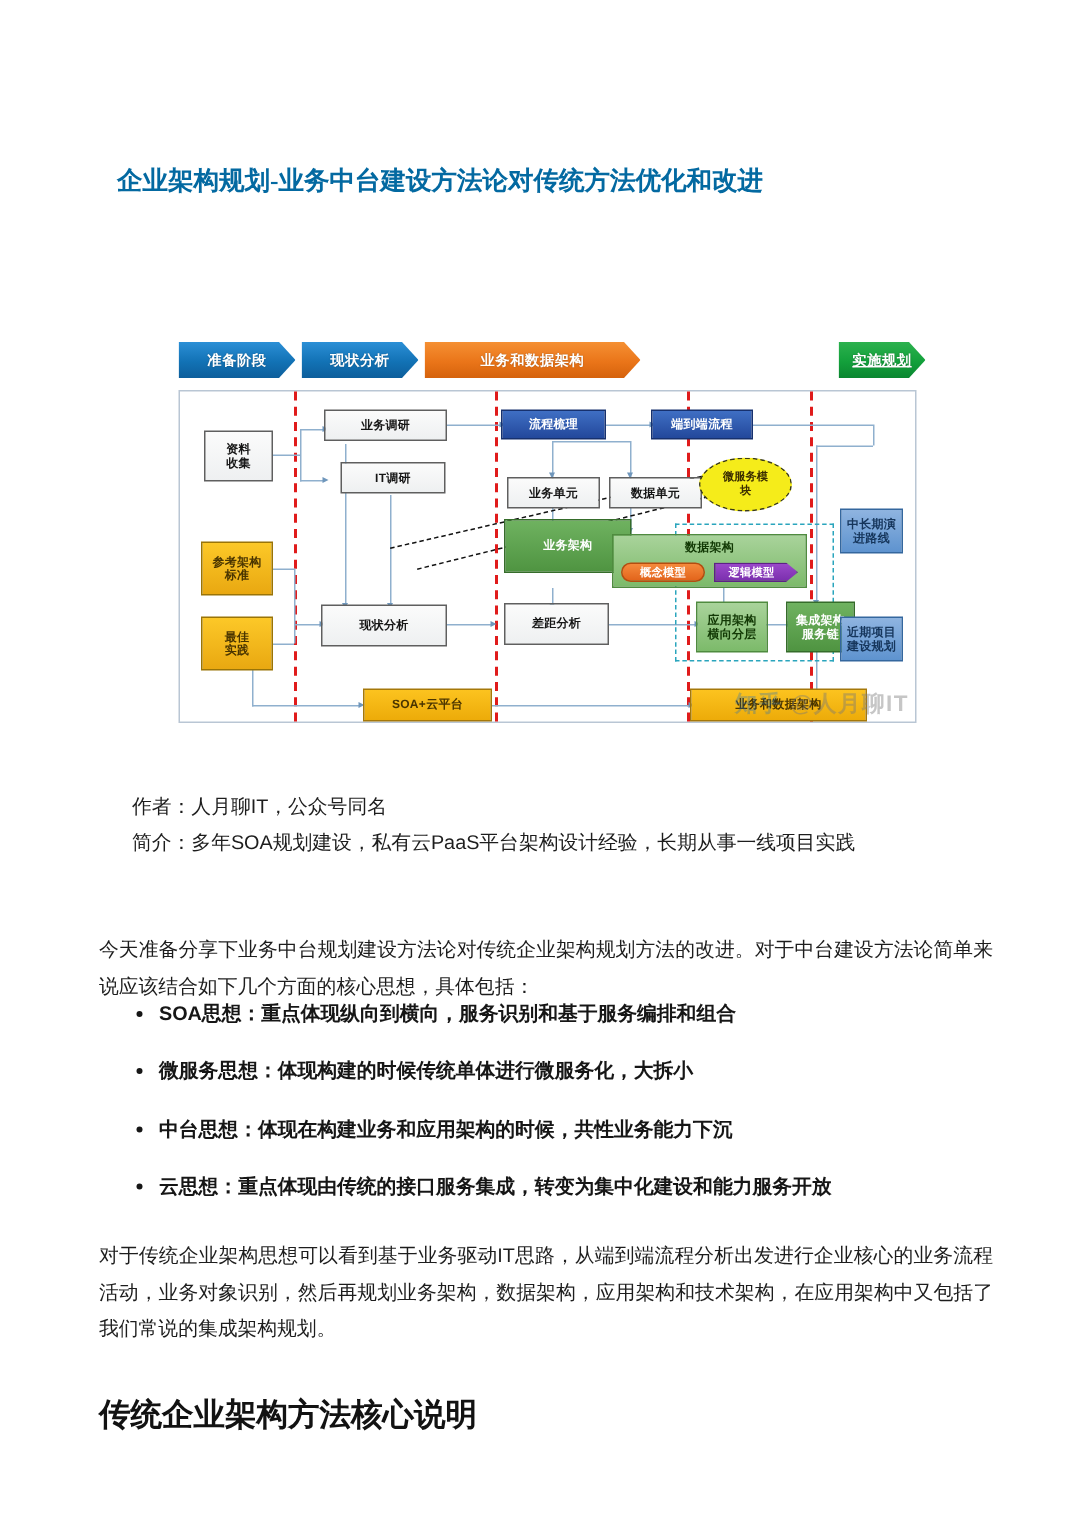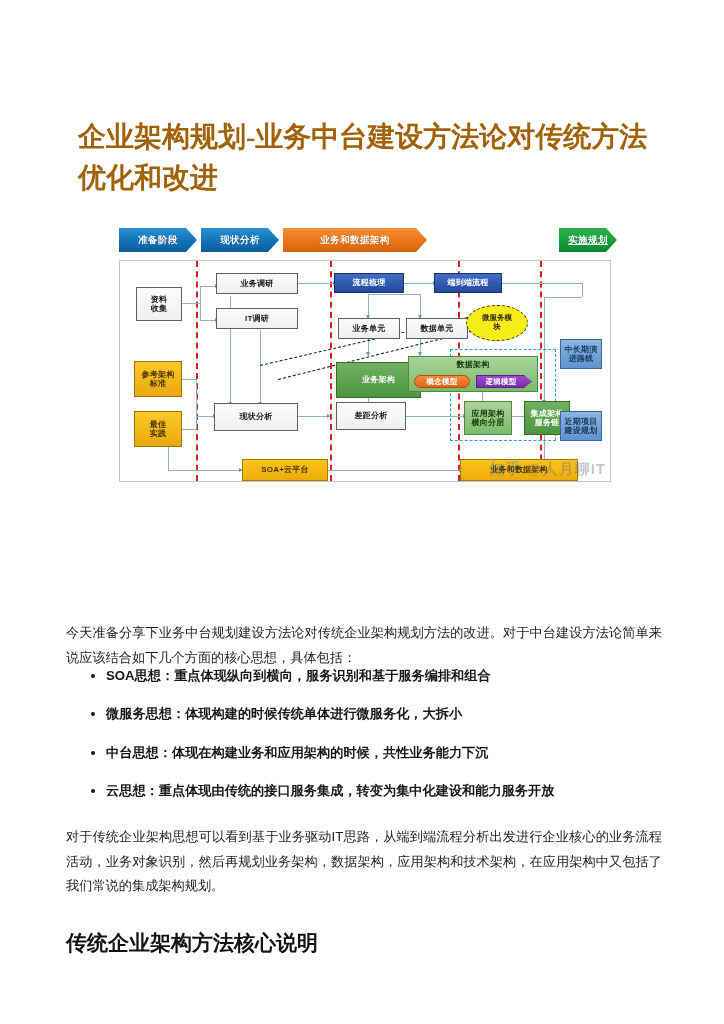--- a/index.html
+++ b/index.html
@@ -11,25 +11,25 @@
     font-family: "Liberation Sans", "DejaVu Sans", sans-serif;
     color: #1a1a1a;
     overflow: hidden;
   }
   .page { position: relative; width: 724px; height: 1024px; padding: 0; }
 
   
   .doc-title {
     position: absolute;
     left: 78px; top: 97px; width: 580px;
-    font-size: 28px;
+    font-size: 17px;
     font-weight: bold;
     line-height: 1.48;
     letter-spacing: 0px;
-    color: #a16207;
+    color: #0369a1;
     font-family: Liberation Serif, serif;
   }
 
   
   .figure {
     position: absolute;
     left: 113px; top: 224px;
     width: 504px; height: 262px;
   }
 
@@ -278,31 +278,31 @@
       <div class="dashbox" style="left:330px; top:88px; width:106px; height:92px;"></div>
 
       <div class="node n-white" style="left:16px; top:26px; width:46px; height:34px;">资料
 收集</div>
       <div class="node n-yellow" style="left:14px; top:100px; width:48px; height:36px;">参考架构
 标准</div>
       <div class="node n-yellow" style="left:14px; top:150px; width:48px; height:36px;">最佳
 实践</div>
 
       <div class="node n-white" style="left:96px; top:12px; width:82px; height:21px;">业务调研</div>
-      <div class="node n-white" style="left:96px; top:47px; width:82px; height:21px;">IT调研</div>
+      <div class="node n-white" style="left:107px; top:47px; width:70px; height:21px;">IT调研</div>
       <div class="node n-white" style="left:94px; top:142px; width:84px; height:28px;">现状分析</div>
       <div class="node n-orangebar" style="left:122px; top:198px; width:86px; height:22px;">SOA+云平台</div>
 
       <div class="node n-blue" style="left:214px; top:12px; width:70px; height:20px;">流程梳理</div>
       <div class="node n-blue" style="left:314px; top:12px; width:68px; height:20px;">端到端流程</div>
 
       <div class="node n-white" style="left:218px; top:57px; width:62px; height:21px;">业务单元</div>
       <div class="node n-white" style="left:286px; top:57px; width:62px; height:21px;">数据单元</div>
 
-      <div class="node n-green" style="left:216px; top:101px; width:85px; height:36px;">业务架构</div>
+      <div class="node n-green" style="left:216px; top:85px; width:85px; height:36px;">业务架构</div>
 
       <div class="node n-green2" style="left:288px; top:95px; width:130px; height:36px; align-items:flex-start; padding-top:3px;">数据架构</div>
       <div class="chip conc" style="left:294px; top:114px; width:56px;">概念模型</div>
       <div class="chip logic" style="left:356px; top:114px; width:56px;">逻辑模型</div>
 
       <div class="node n-white" style="left:216px; top:141px; width:70px; height:28px;">差距分析</div>
 
       <div class="node n-green2" style="left:344px; top:140px; width:48px; height:34px;">应用架构
 横向分层</div>
       <div class="node n-green" style="left:404px; top:140px; width:46px; height:34px;">集成架构
@@ -315,20 +315,24 @@
 
       <div class="node n-blue2" style="left:440px; top:78px; width:42px; height:30px;">中长期演
 进路线</div>
       <div class="node n-blue2" style="left:440px; top:122px; width:42px; height:30px;margin-top:28px;">近期项目
 建设规划</div>
 
       <div class="wm"><span class="zh">知乎</span> <span>@人月聊IT</span></div>
     </div>
   </div>
 
+  <div class="meta">
+    <div>作者：人月聊IT，公众号同名</div>
+    <div>简介：多年SOA规划建设，私有云PaaS平台架构设计经验，长期从事一线项目实践</div>
+  </div>
 
   <p class="para" id="para1">今天准备分享下业务中台规划建设方法论对传统企业架构规划方法的改进。对于中台建设方法论简单来说应该结合如下几个方面的核心思想，具体包括：</p>
 
   <ul class="bullets">
     <li>SOA思想：重点体现纵向到横向，服务识别和基于服务编排和组合</li>
     <li>微服务思想：体现构建的时候传统单体进行微服务化，大拆小</li>
     <li>中台思想：体现在构建业务和应用架构的时候，共性业务能力下沉</li>
     <li>云思想：重点体现由传统的接口服务集成，转变为集中化建设和能力服务开放</li>
   </ul>
 

